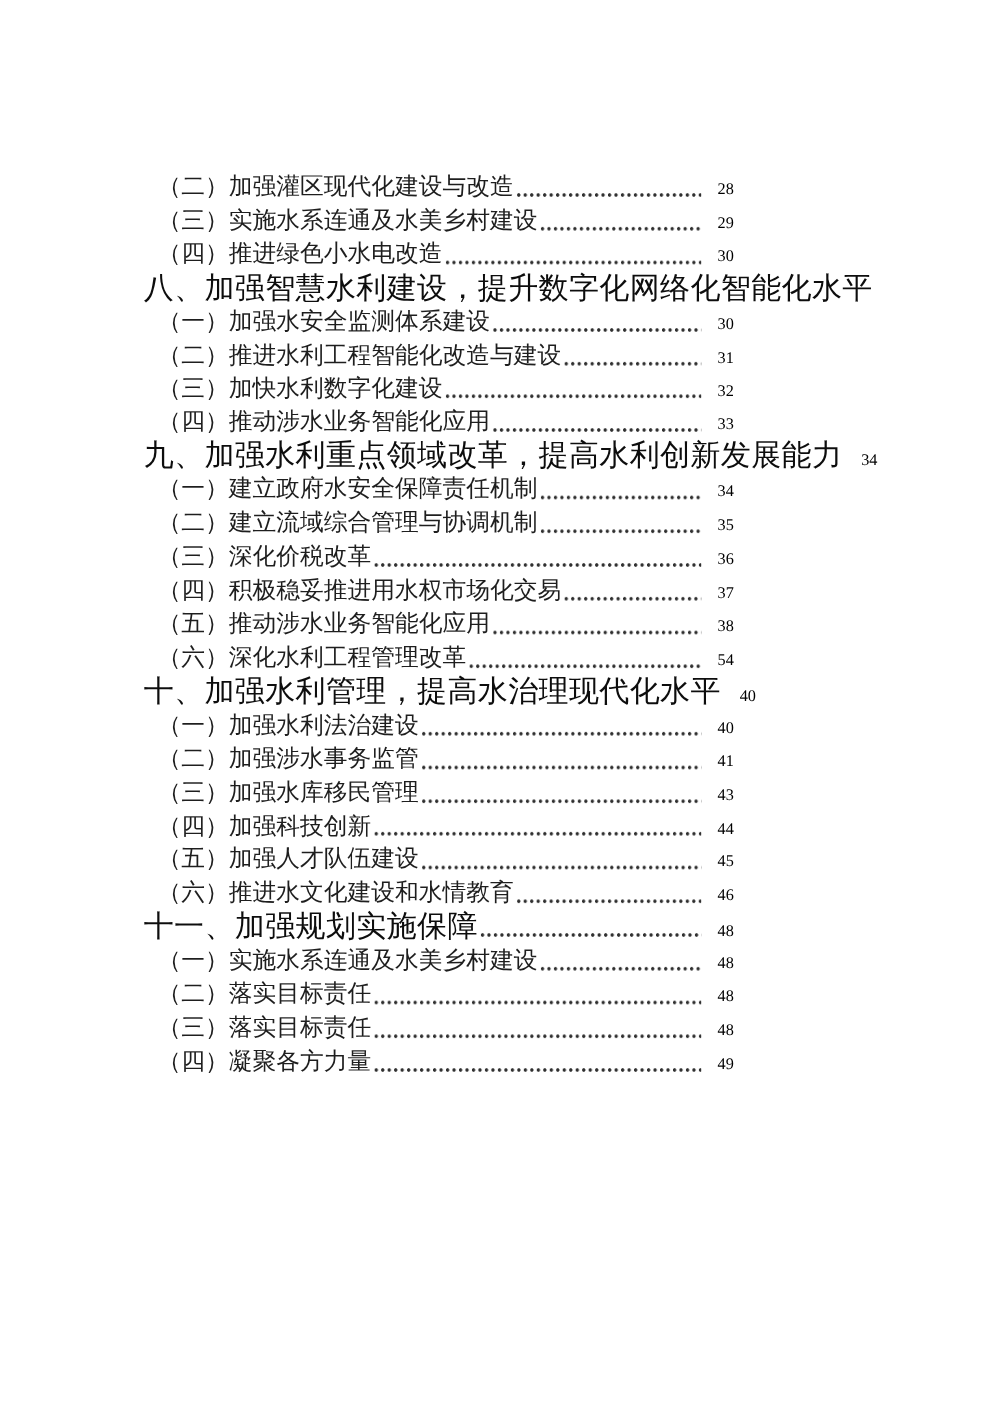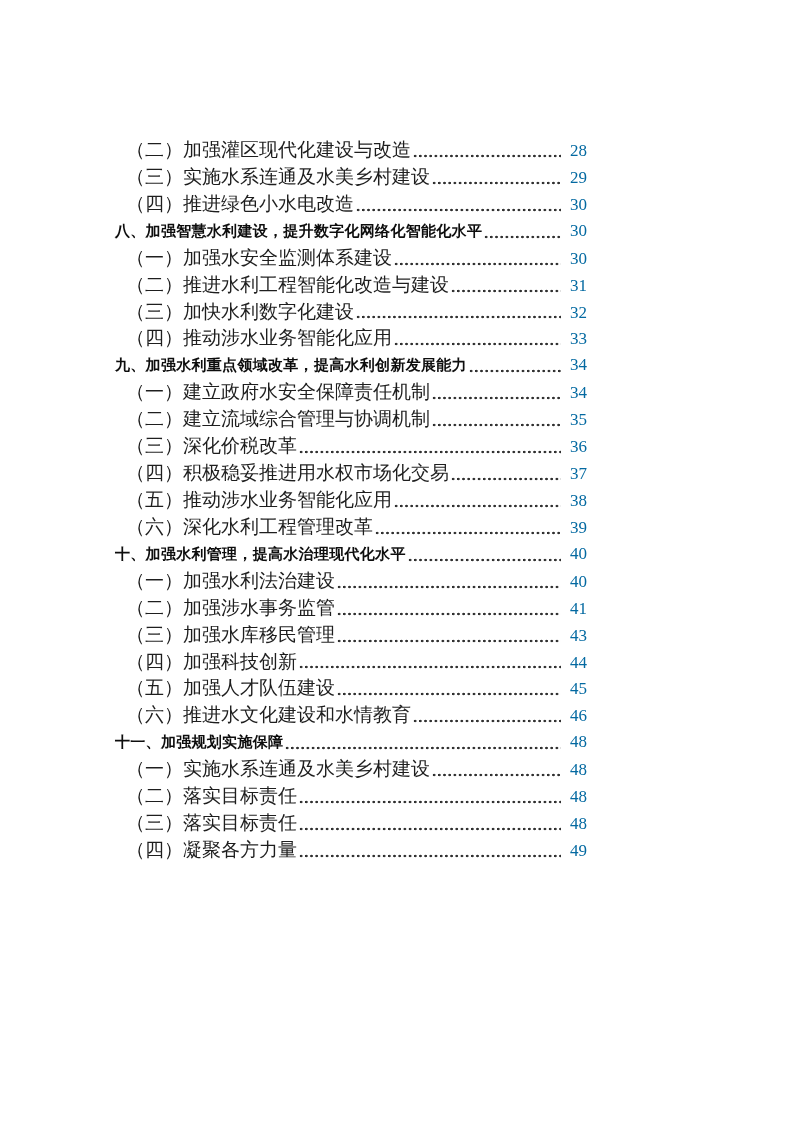--- a/index.html
+++ b/index.html
@@ -36,39 +36,39 @@
   .row.sub {
     padding-left: 11px;
   }
   .row.sub .label {
     font-family: "Liberation Serif", "DejaVu Serif", serif;
     font-size: 19px;
     color: #1e1e1e;
   }
   .row.chapter .label {
     font-family: "Liberation Sans", "DejaVu Sans", sans-serif;
-    font-weight: bold;
-    font-size: 15px;
+    font-weight: normal;
+    font-size: 24px;
     color: #0d0d0d;
     letter-spacing: 0.3px;
   }
   .dots {
     flex: 1 1 auto;
     align-self: flex-end;
     height: 6px;
     margin: 0 4px 5px 2px;
     background-image: radial-gradient(circle at 2px 3px, #2f2f2f 1.1px, transparent 1.6px);
     background-size: 5.2px 6px;
     background-repeat: repeat-x;
   }
   .page-num {
     flex: 0 0 auto;
     font-family: "Liberation Serif", "DejaVu Serif", serif;
-    font-size: 17px;
-    color: #0369a1;
+    font-size: 13px;
+    color: #000000;
     text-align: right;
     min-width: 22px;
   }
 </style>
 </head>
 <body>
 
 <div class="page">
   <div class="toc" id="toc">
   <div class="row sub">
@@ -151,21 +151,21 @@
 
   <div class="row sub">
     <span class="label">（五）推动涉水业务智能化应用</span>
     <span class="dots"></span>
     <span class="page-num">38</span>
   </div>
 
   <div class="row sub">
     <span class="label">（六）深化水利工程管理改革</span>
     <span class="dots"></span>
-    <span class="page-num">39</span>
+    <span class="page-num">54</span>
   </div>
 
   <div class="row chapter">
     <span class="label">十、加强水利管理，提高水治理现代化水平</span>
     <span class="dots"></span>
     <span class="page-num">40</span>
   </div>
 
   <div class="row sub">
     <span class="label">（一）加强水利法治建设</span>

